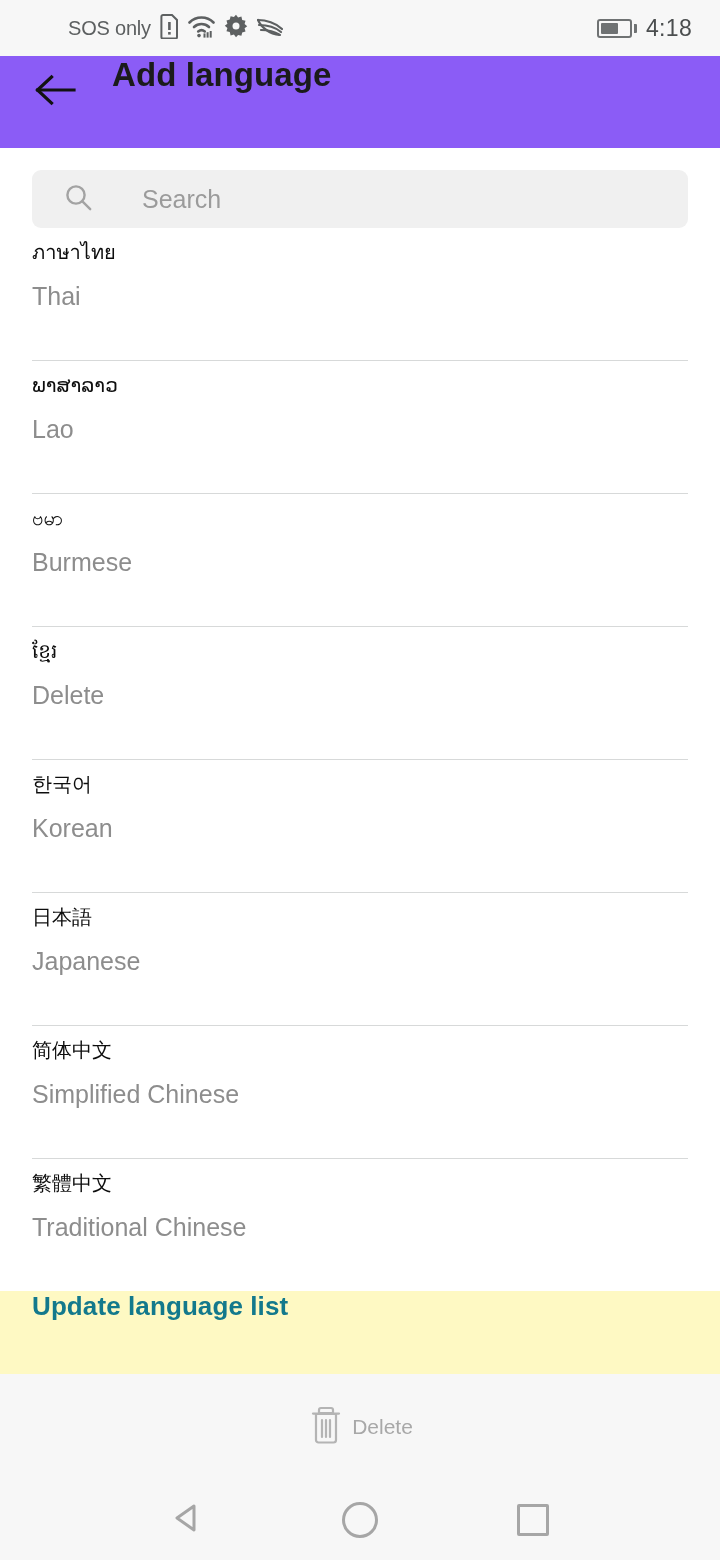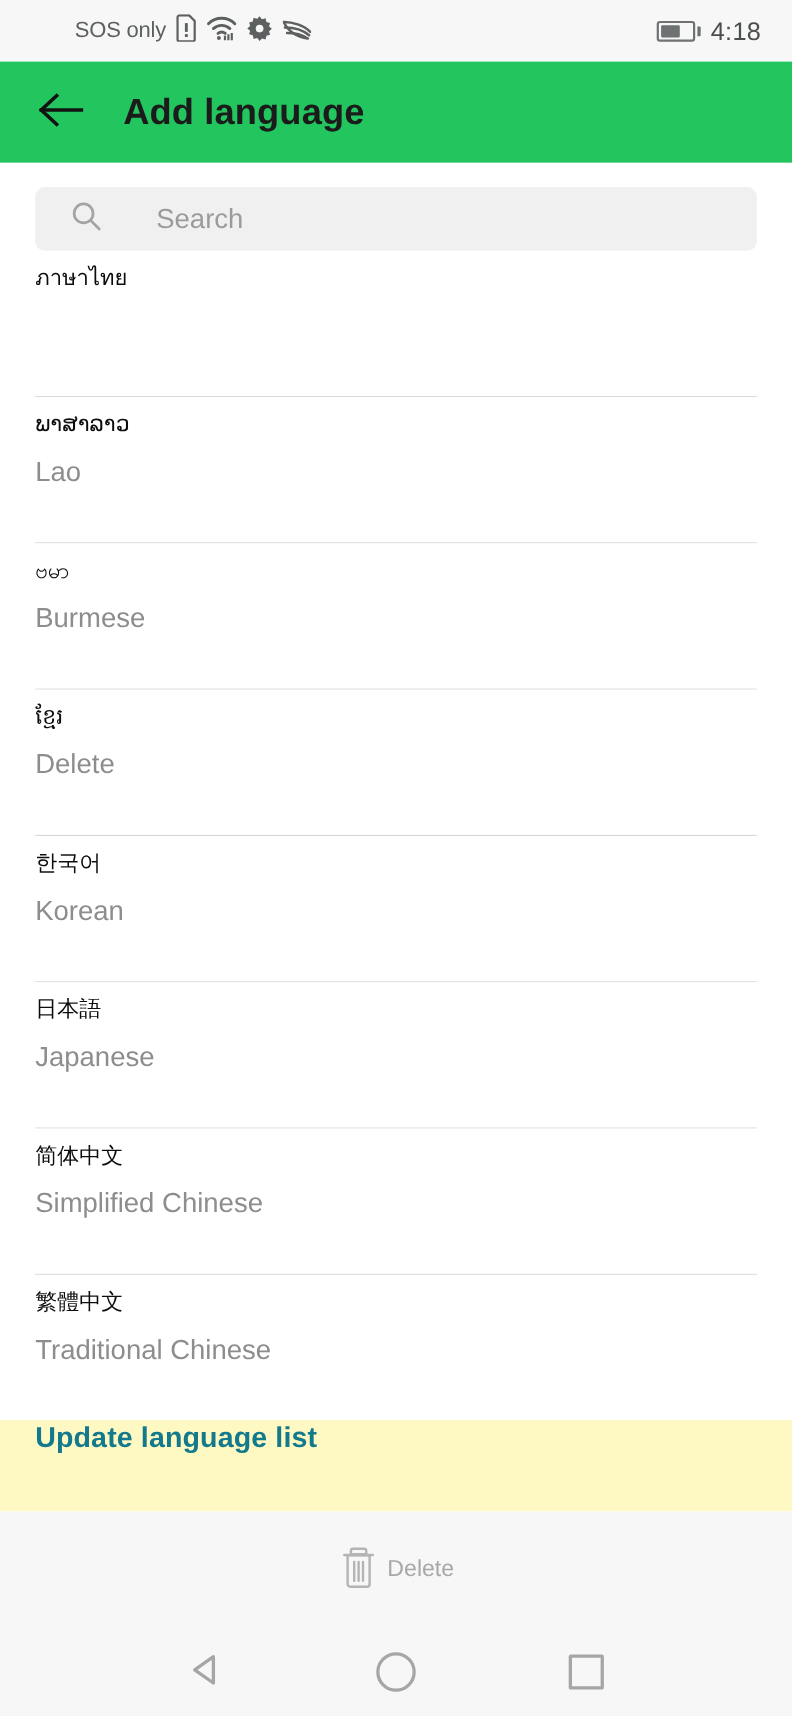--- a/index.html
+++ b/index.html
@@ -30,21 +30,21 @@
   .batt-body {
     width:35px; height:19px; border:2px solid #6f7273; border-radius:3px;
     padding:2px; display:flex; align-items:center;
   }
   .batt-fill { height:100%; width:62%; background:#6f7273; border-radius:1px; }
   .batt-cap { width:3px; height:9px; background:#6f7273; margin-left:2px; border-radius:0 1px 1px 0; }
 
   
   .appbar {
     position:absolute; top:56px; left:0; width:720px; height:92px;
-    background:#22c55e; display:flex; align-items:center;
+    background:#8b5cf6; display:flex; 
   }
   .back-btn {
     width:72px; height:72px; margin-left:20px;
     display:flex; align-items:center; justify-content:center; cursor:pointer;
   }
   .appbar-title {
     font-size:33px; font-weight:bold; color:#1b1b1b;
     margin-left:20px; letter-spacing:0.1px;
   }
 
@@ -175,20 +175,21 @@
         </svg>
       </span>
       <span class="search-ph">Search</span>
     </div>
   </div>
 
   <div class="list">
 
     <div class="lang-row">
       <span class="lang-native">ภาษาไทย</span>
+      <span class="lang-english">Thai</span>
       <span class="divider"></span>
     </div>
 
     <div class="lang-row">
       <span class="lang-native">ພາສາລາວ</span>
       <span class="lang-english">Lao</span>
       <span class="divider"></span>
     </div>
 
     <div class="lang-row">

